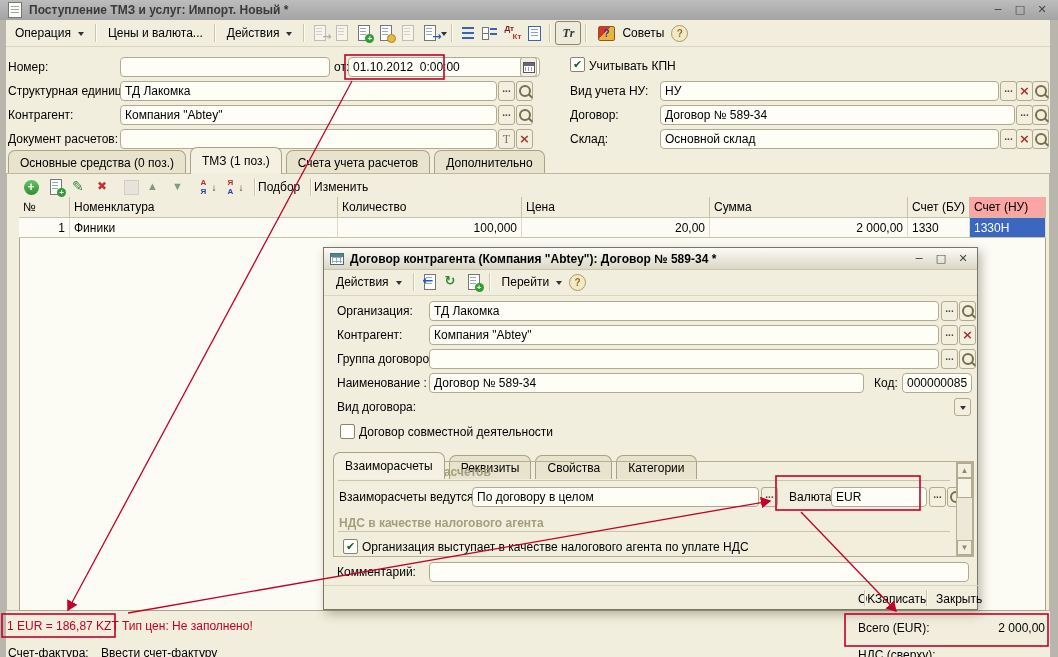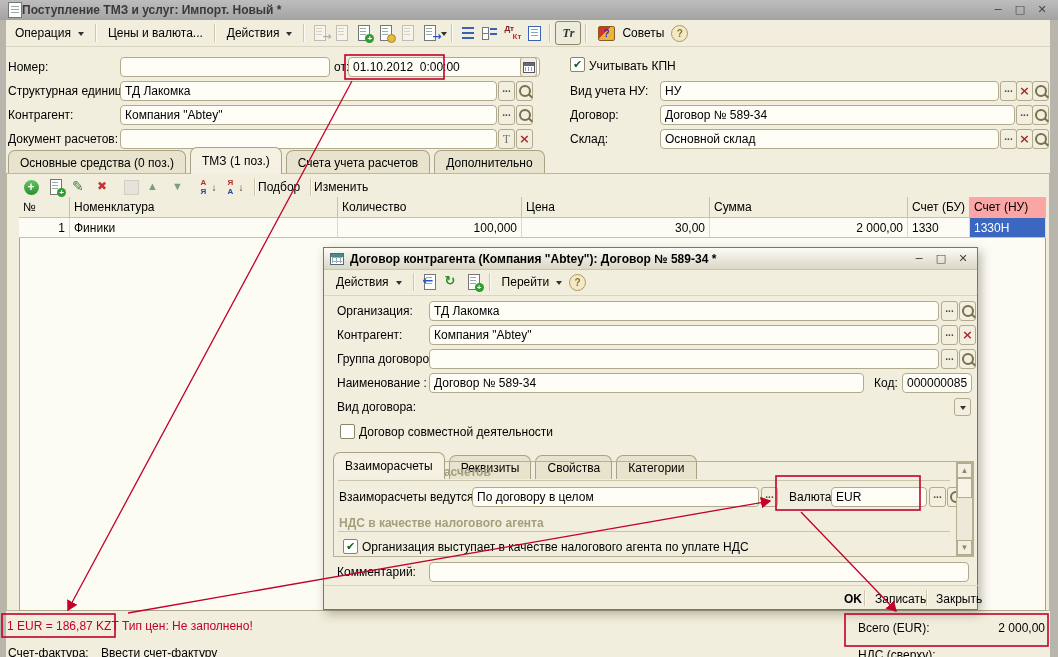--- a/index.html
+++ b/index.html
@@ -1,21 +1,21 @@
 <!DOCTYPE html>
 <html><head>
 <meta charset="utf-8">
 <style>
   html,body{margin:0;padding:0}
   .screen{position:relative;width:1058px;height:657px;background:#f1eede;overflow:hidden;
           font-family:"Liberation Sans",sans-serif;font-size:12px;color:#000}
   
   .titlebar{position:absolute;left:0;top:0;width:1058px;height:20px;
             background:linear-gradient(#bdbdbd,#a3a3a3);display:flex;align-items:center;
-            gap:0;padding:4px 8px;box-sizing:border-box;font-weight:bold;color:#3a3a3a}
+            gap:7px;padding:4px 8px;box-sizing:border-box;font-weight:bold;color:#3a3a3a}
   .winbtns{margin-left:auto;display:flex;gap:6px;align-items:center}
   .wbtn{width:16px;height:14px;text-align:center;font:bold 11px/14px "DejaVu Sans",sans-serif;color:#444}
   .doc-ic{width:12px;height:14px;background:#fdfdf8;border:1px solid #777;position:relative}
   .doc-ic::after{content:"";position:absolute;left:2px;top:3px;right:2px;height:7px;
                  background:repeating-linear-gradient(#9aa 0 1px,transparent 1px 3px)}
   .frame{position:absolute;top:20px;bottom:0;background:#b7b5ac;z-index:5}
   .frame.l{left:0;width:6px}.frame.r{right:0;width:8px}
   
   .toolbar{position:absolute;left:6px;right:8px;top:20px;height:27px;display:flex;align-items:center;
            padding:0 2px;border-bottom:1px solid #d9d5c0;box-sizing:border-box}
@@ -359,21 +359,21 @@
   <div class="th" style="left:338px;width:184px">Количество</div>
   <div class="th" style="left:70px;width:268px">Номенклатура</div>
   <div class="th" style="left:522px;width:188px">Цена</div>
   <div class="th" style="left:710px;width:198px">Сумма</div>
   <div class="th" style="left:908px;width:62px">Счет (БУ)</div>
   <div class="th thnu" style="left:970px;width:76px">Счет (НУ)</div>
 
   <div class="td ra" style="left:19px;width:51px">1</div>
   <div class="td" style="left:70px;width:268px">Финики</div>
   <div class="td ra" style="left:338px;width:184px">100,000</div>
-  <div class="td ra" style="left:522px;width:188px">30,00</div>
+  <div class="td ra" style="left:522px;width:188px">20,00</div>
   <div class="td ra" style="left:710px;width:198px">2 000,00</div>
   <div class="td" style="left:908px;width:62px">1330</div>
   <div class="td sel" style="left:970px;width:76px">1330Н</div>
 
   <span class="lbl red" style="left:7px;top:619px">1 EUR = 186,87 KZT</span>
   <span class="lbl red" style="left:122px;top:619px">Тип цен: Не заполнено!</span>
   <span class="lbl" style="left:8px;top:646px">Счет-фактура:</span>
   <span class="lbl" style="left:101px;top:646px">Ввести счет-фактуру</span>
   <span class="lbl" style="left:858px;top:621px">Всего (EUR):</span>
   <span class="lbl" style="left:960px;top:621px;width:85px;text-align:right">2 000,00</span>
@@ -488,21 +488,21 @@
         <span class="sarr" style="top:0">▲</span>
         <span class="sthumb" style="top:15px"></span>
         <span class="sarr" style="bottom:0">▼</span>
       </div>
     </div>
 
     <span class="lbl" style="left:13px;top:317px">Комментарий:</span>
     <div class="fld" style="left:105px;top:314px;width:540px"></div>
 
     <div class="rule" style="left:0;top:337px;width:655px;background:#d9d5c0"></div>
-    <div class="mbtn" style="left:514px;top:341px;font-weight:bold">OK</div>
+    <div class="mbtn" style="left:528px;top:341px;font-weight:normal">OK</div>
     <span class="bsep" style="left:540px;top:342px"></span>
     <div class="mbtn" style="left:545px;top:341px">Записать</div>
     <span class="bsep" style="left:602px;top:342px"></span>
     <div class="mbtn" style="left:606px;top:341px">Закрыть</div>
   </div>
 
   <svg class="overlay" width="1058" height="657">
     <defs>
       <marker id="ah" markerWidth="9" markerHeight="9" refX="7" refY="4.5" orient="auto">
         <path d="M0,0 L8,4.5 L0,9 z" fill="#c2002a"></path>

